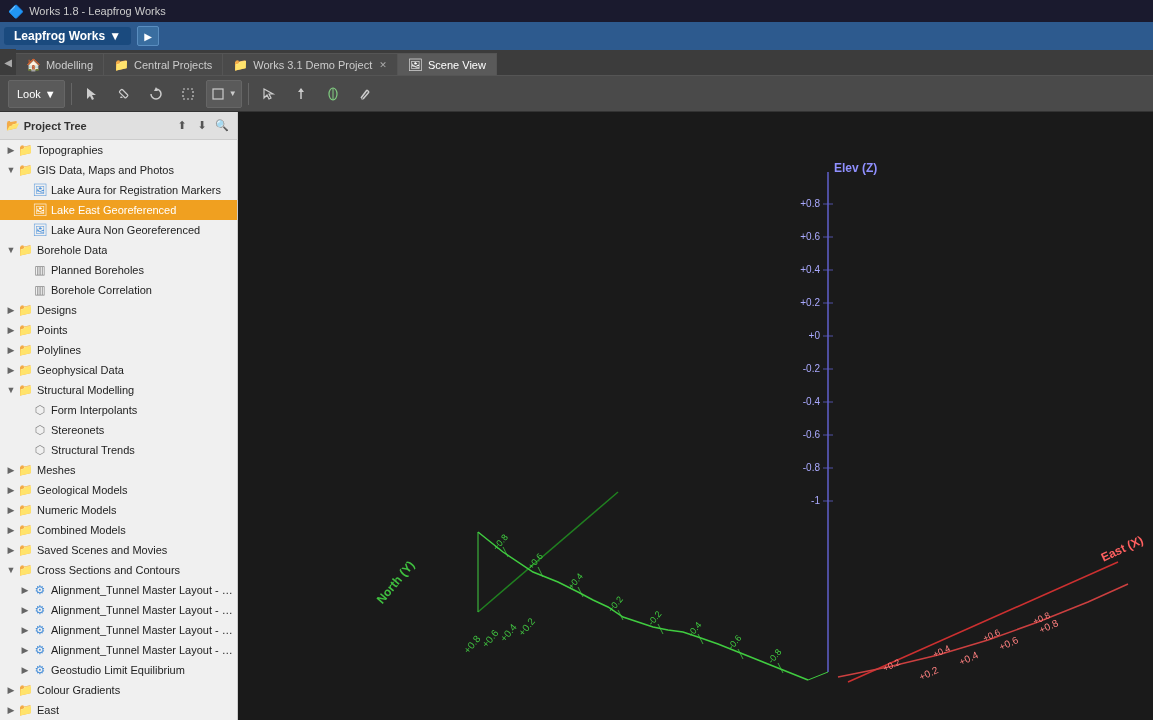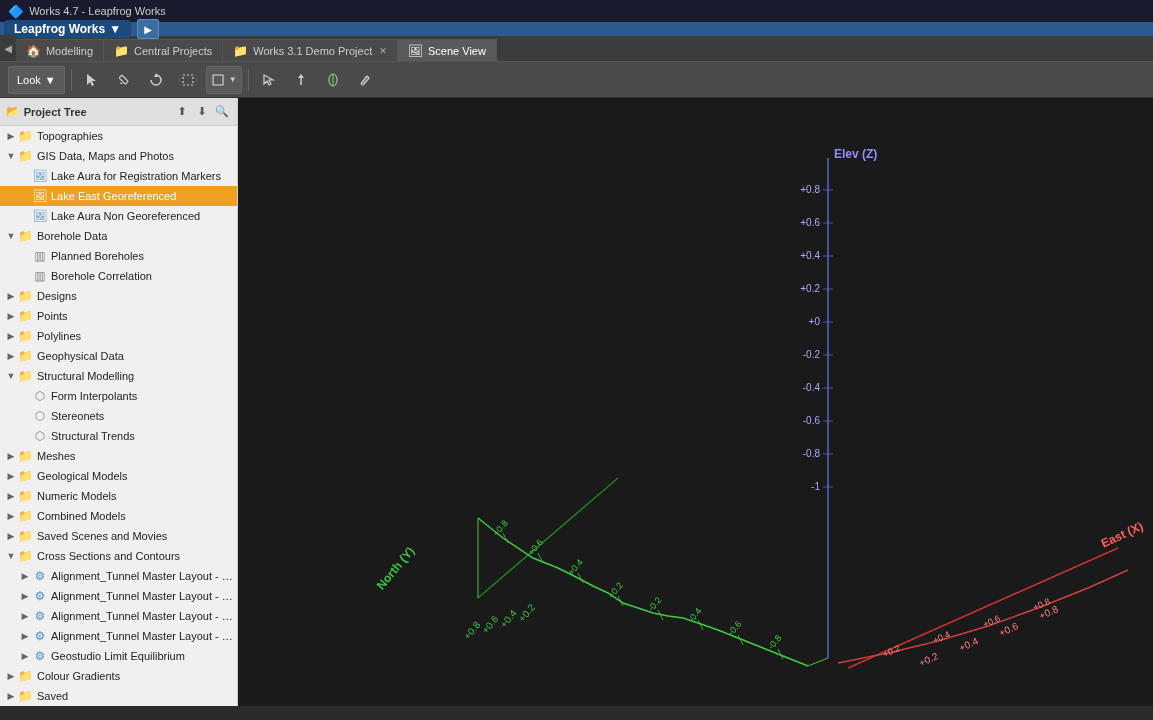--- a/index.html
+++ b/index.html
@@ -12,21 +12,21 @@
       color: #ccc;
       display: flex;
       align-items: center;
       padding: 0 8px;
       font-size: 11px;
     }
     #titlebar .app-icon { margin-right: 5px; color: #4fc3f7; font-size: 13px; }
 
     
     #menubar {
-      height: 14px;
+      height: 28px;
       background: #2d5a8e;
       display: flex;
       align-items: center;
       padding: 0 4px;
     }
     #menubar .menu-brand {
       background: #1a4a7e;
       color: white;
       padding: 2px 10px;
       font-size: 12px;
@@ -205,21 +205,21 @@
       position: absolute;
       top: 0; left: 0;
       width: 100%; height: 100%;
     }
   </style>
 </head>
 <body>
 
 <div id="titlebar">
   <span class="app-icon">🔷</span>
-  <span>Works 4.7 - Leapfrog Works</span>
+  <span>Works 1.8 - Leapfrog Works</span>
 </div>
 
 <div id="menubar">
   <div class="menu-brand">
     <span>Leapfrog Works</span>
     <span>▼</span>
   </div>
   <div class="play-btn">
     <span>▶</span>
   </div>
@@ -467,21 +467,21 @@
           <span class="tree-label">Geostudio Limit Equilibrium</span>
         </div>
         <div class="tree-item" style="padding-left: 4px;">
           <span class="tree-toggle" style="font-size: 9px; color: rgb(102, 102, 102);">▶</span>
           <span class="tree-icon" style="color: rgb(232, 184, 64); font-size: 12px;">📁</span>
           <span class="tree-label">Colour Gradients</span>
         </div>
         <div class="tree-item" style="padding-left: 4px;">
           <span class="tree-toggle" style="font-size: 9px; color: rgb(102, 102, 102);">▶</span>
           <span class="tree-icon" style="color: rgb(232, 184, 64); font-size: 12px;">📁</span>
-          <span class="tree-label">Saved</span>
+          <span class="tree-label">East</span>
         </div>
       </div>
   </div>
 
   <div id="scene">
 
     <svg id="scene-svg" viewBox="0 0 915 608" xmlns="http://www.w3.org/2000/svg">
 
       <line x1="590" y1="60" x2="590" y2="560" stroke="#6060cc" stroke-width="1.5"></line>
 

